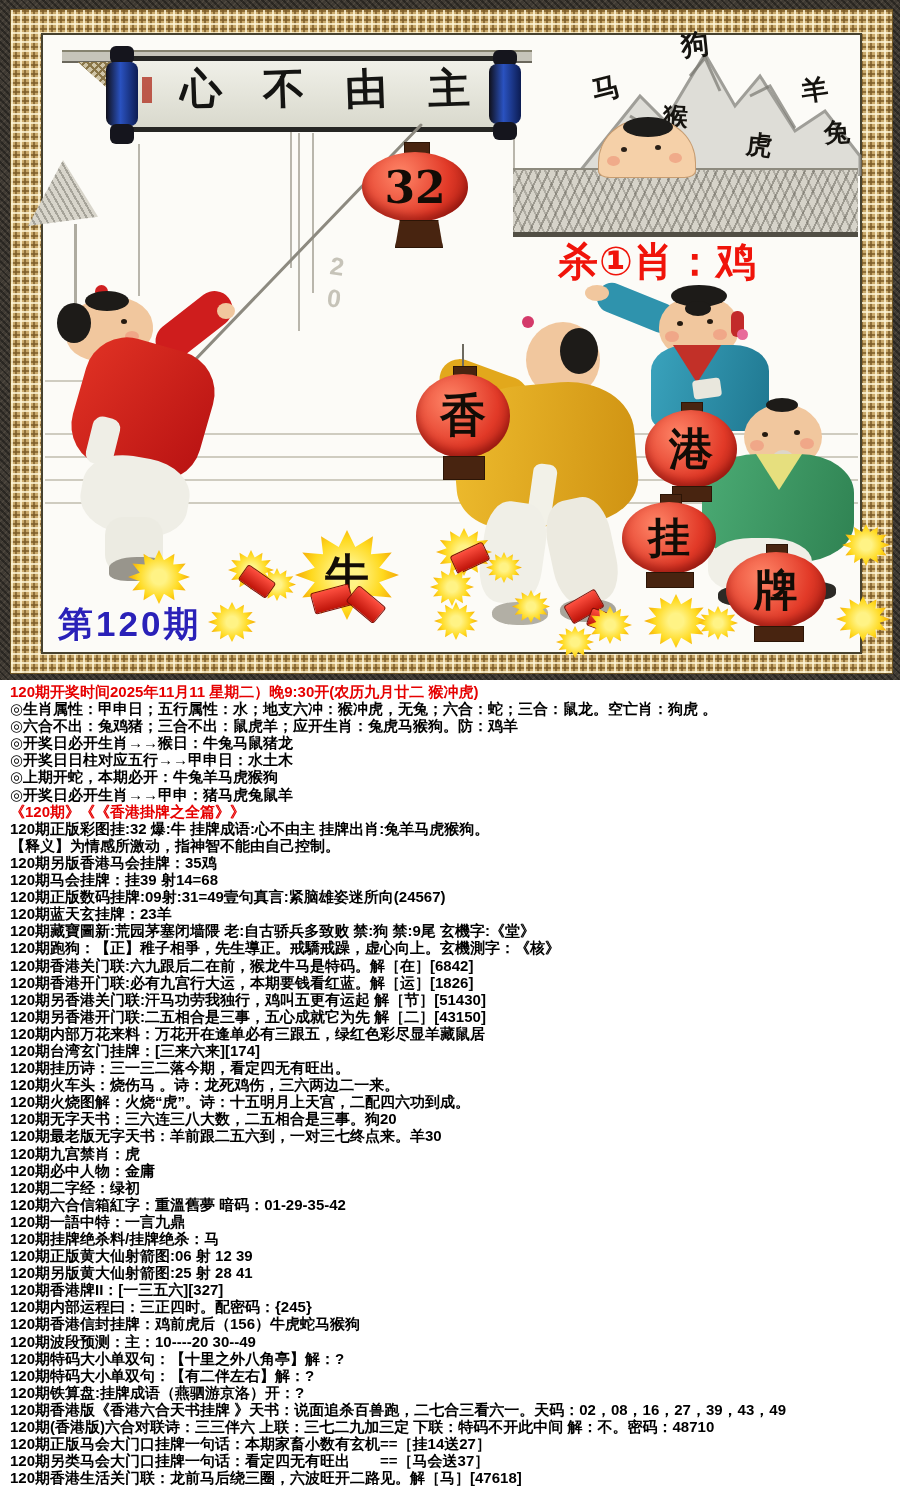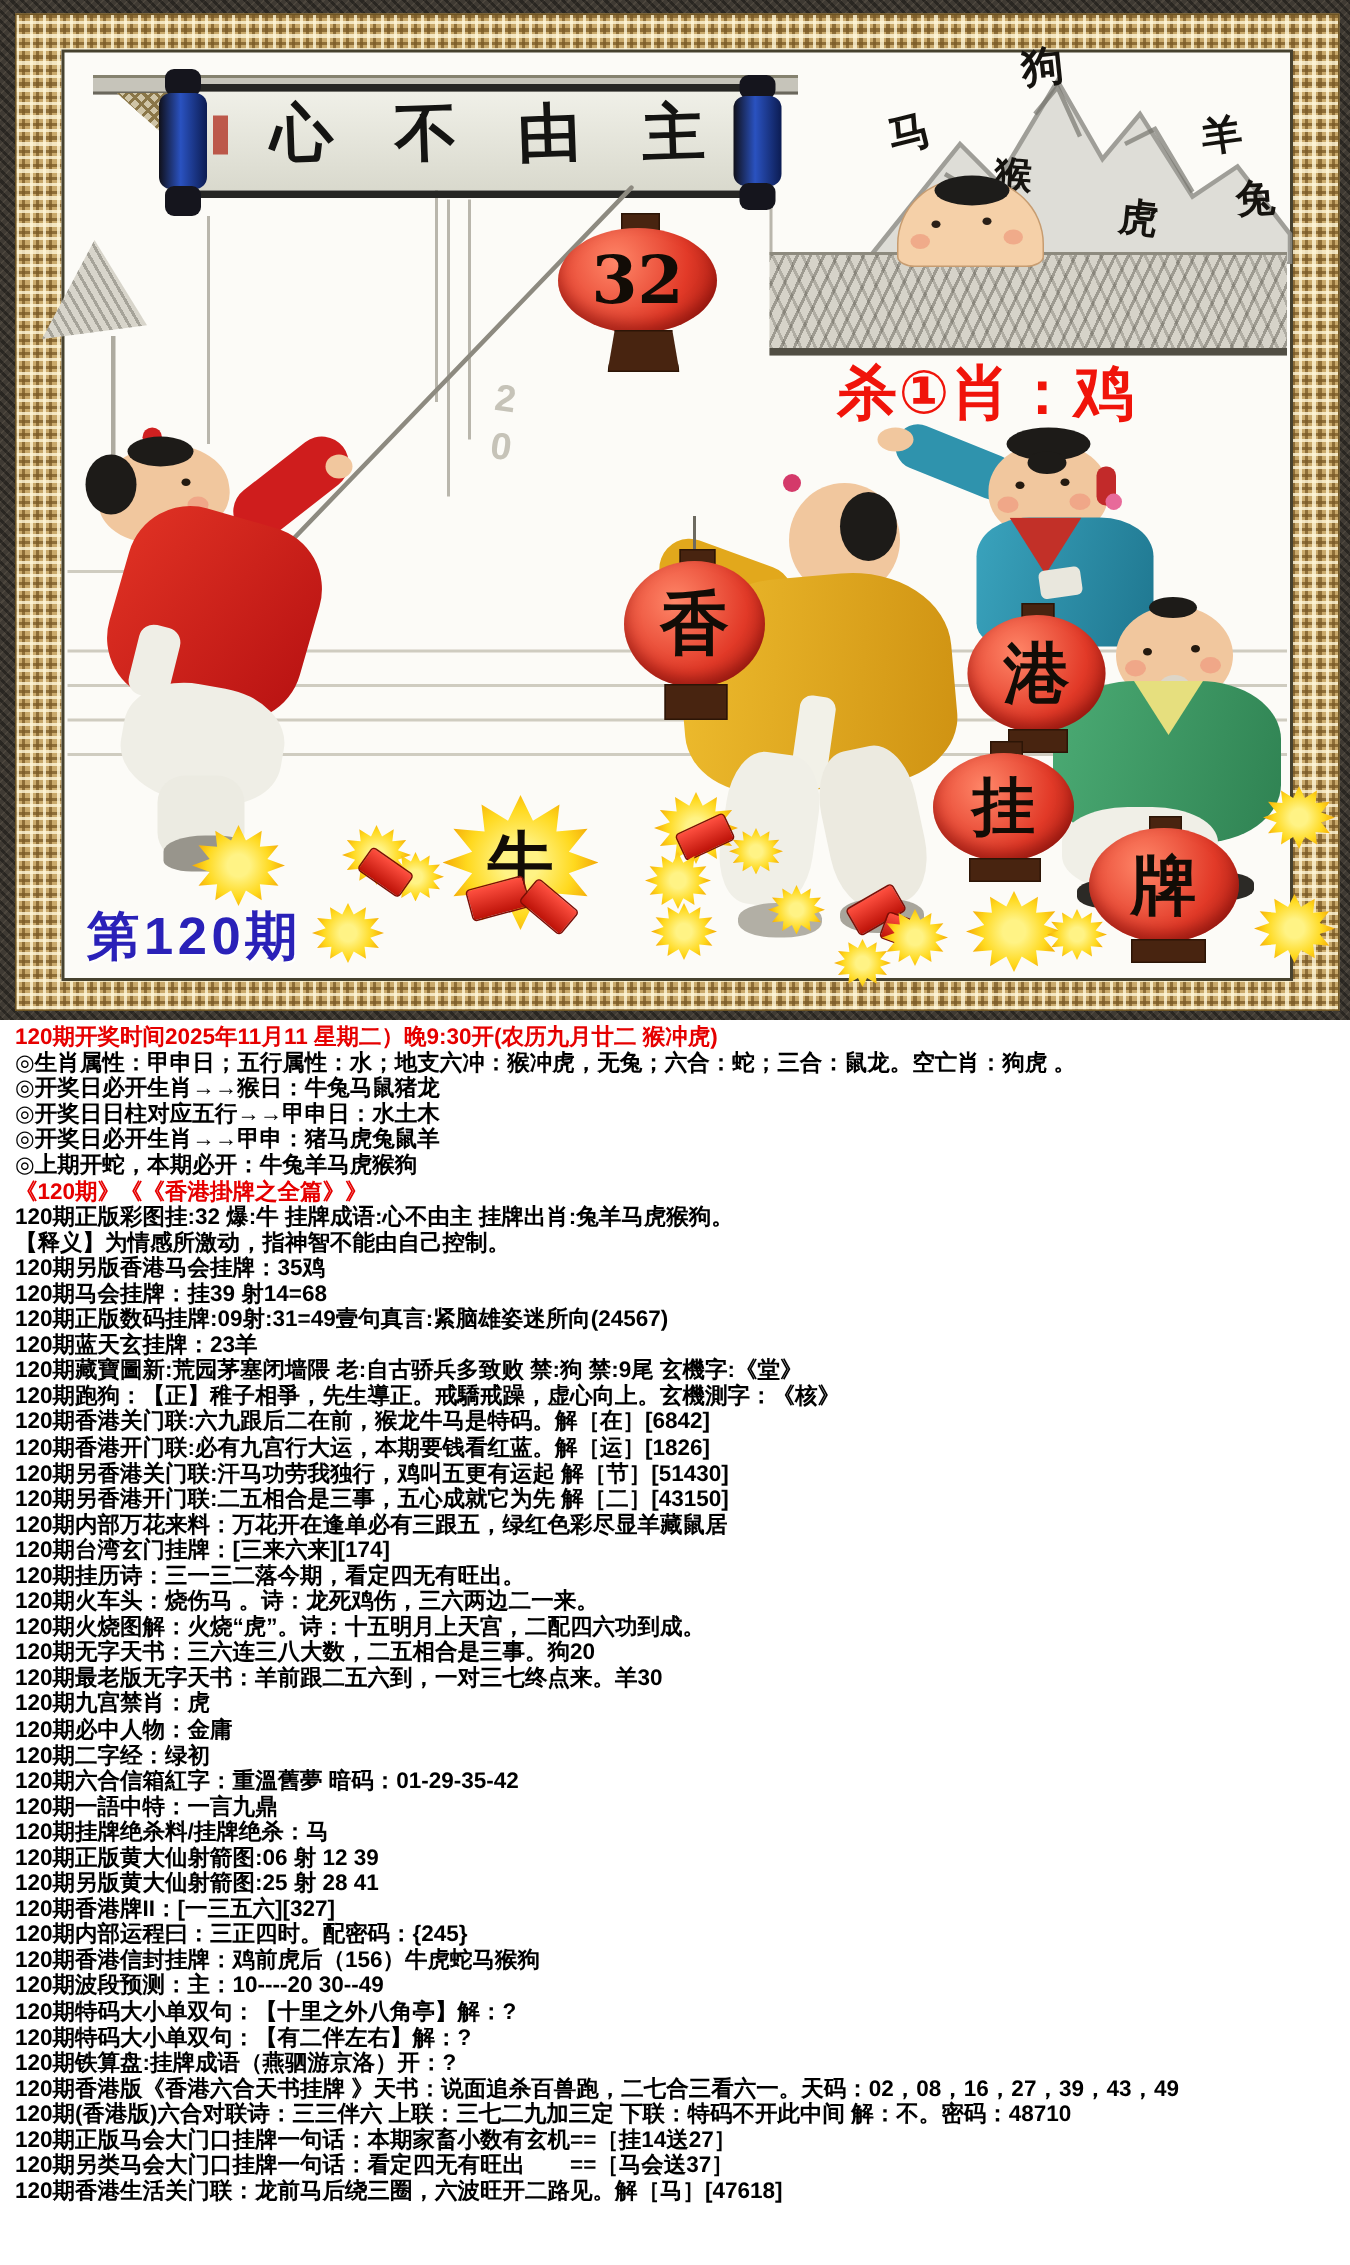--- a/index.html
+++ b/index.html
@@ -150,21 +150,21 @@
       <div class="knob abs" style="left:6px;top:78px;width:24px;height:20px;"></div>
     </div>
     <div class="abs" style="left:488px;top:50px;width:34px;height:92px;">
       <div class="knob abs" style="left:5px;top:0;width:24px;height:16px;"></div>
       <div class="roller abs" style="left:1px;top:14px;width:32px;height:60px;"></div>
       <div class="knob abs" style="left:5px;top:72px;width:24px;height:18px;"></div>
     </div>
 
     <div class="pole abs"></div>
 
-    <div class="lantern" style="left:372px;top:138px;width:106px;height:112px;text-align:center;">
+    <div class="lantern" style="left:362px;top:138px;width:106px;height:112px;text-align:center;">
       <div class="lan-cap" style="left:42px;top:4px;width:24px;height:11px;"></div>
       <div class="lan-body" style="left:0;top:14px;width:106px;height:70px;">
         <span class="lan-char" style="font-size:44px;font-family:'DejaVu Serif','Liberation Serif',serif;">32</span>
       </div>
       <div class="lan-base" style="left:33px;top:82px;width:46px;height:26px;clip-path:polygon(10% 0,90% 0,100% 100%,0 100%);"></div>
     </div>
 
     <div class="kill-text abs">杀①肖：鸡</div>
 
     <div class="abs" style="left:55px;top:285px;width:180px;height:290px;">
@@ -284,24 +284,25 @@
     <div class="burst" style="left:698px;top:606px;width:40px;height:34px;"></div>
     <div class="burst" style="left:842px;top:524px;width:48px;height:42px;"></div>
     <div class="burst" style="left:836px;top:596px;width:54px;height:46px;"></div>
 
     <div class="issue-label abs">第120期</div>
   </div>
 
   <div class="textblock">
       <div class="line red">120期开奖时间2025年11月11 星期二）晚9:30开(农历九月廿二 猴冲虎)</div>
       <div class="line">◎生肖属性：甲申日；五行属性：水；地支六冲：猴冲虎，无兔；六合：蛇；三合：鼠龙。空亡肖：狗虎 。</div>
+      <div class="line">◎六合不出：兔鸡猪；三合不出：鼠虎羊；应开生肖：兔虎马猴狗。防：鸡羊</div>
       <div class="line">◎开奖日必开生肖→→猴日：牛兔马鼠猪龙</div>
       <div class="line">◎开奖日日柱对应五行→→甲申日：水土木</div>
+      <div class="line">◎上期开蛇，本期必开：牛兔羊马虎猴狗</div>
       <div class="line">◎开奖日必开生肖→→甲申：猪马虎兔鼠羊</div>
-      <div class="line">◎上期开蛇，本期必开：牛兔羊马虎猴狗</div>
       <div class="line red">《120期》《《香港掛牌之全篇》》</div>
       <div class="line">120期正版彩图挂:32 爆:牛 挂牌成语:心不由主 挂牌出肖:兔羊马虎猴狗。</div>
       <div class="line">【释义】为情感所激动，指神智不能由自己控制。</div>
       <div class="line">120期另版香港马会挂牌：35鸡</div>
       <div class="line">120期马会挂牌：挂39 射14=68</div>
       <div class="line">120期正版数码挂牌:09射:31=49壹句真言:紧脑雄姿迷所向(24567)</div>
       <div class="line">120期蓝天玄挂牌：23羊</div>
       <div class="line">120期藏寶圖新:荒园茅塞闭墙隈 老:自古骄兵多致败 禁:狗 禁:9尾 玄機字:《堂》</div>
       <div class="line">120期跑狗：【正】稚子相爭，先生導正。戒驕戒躁，虚心向上。玄機測字：《核》</div>
       <div class="line">120期香港关门联:六九跟后二在前，猴龙牛马是特码。解［在］[6842]</div>

